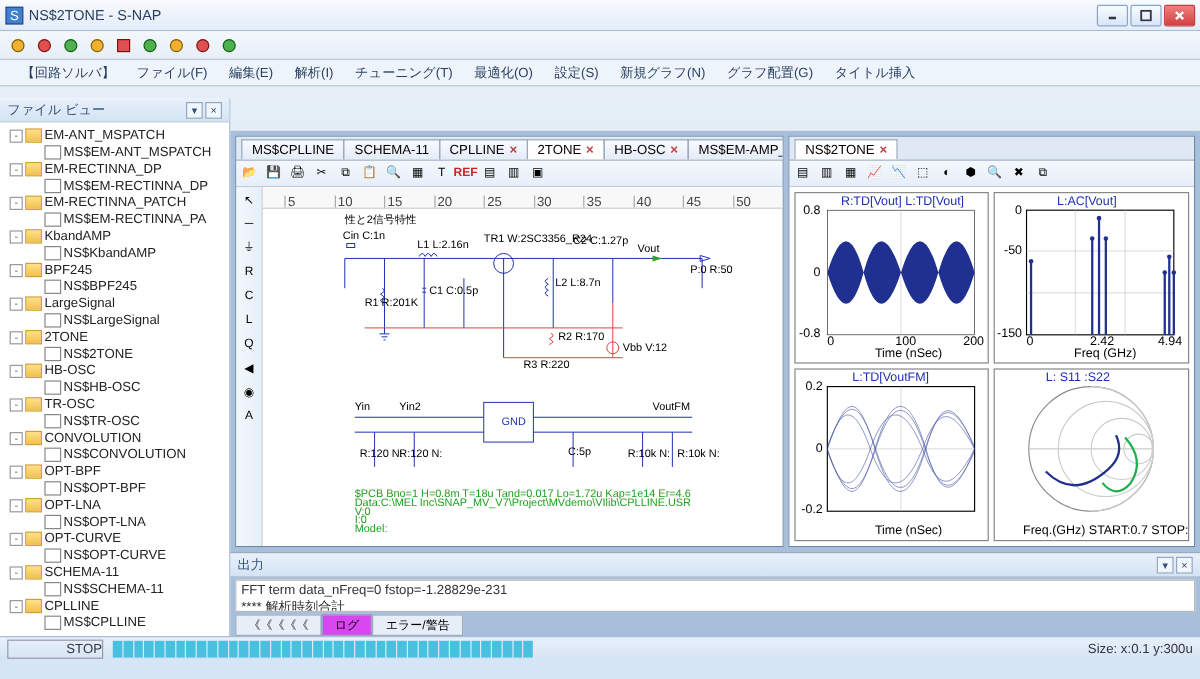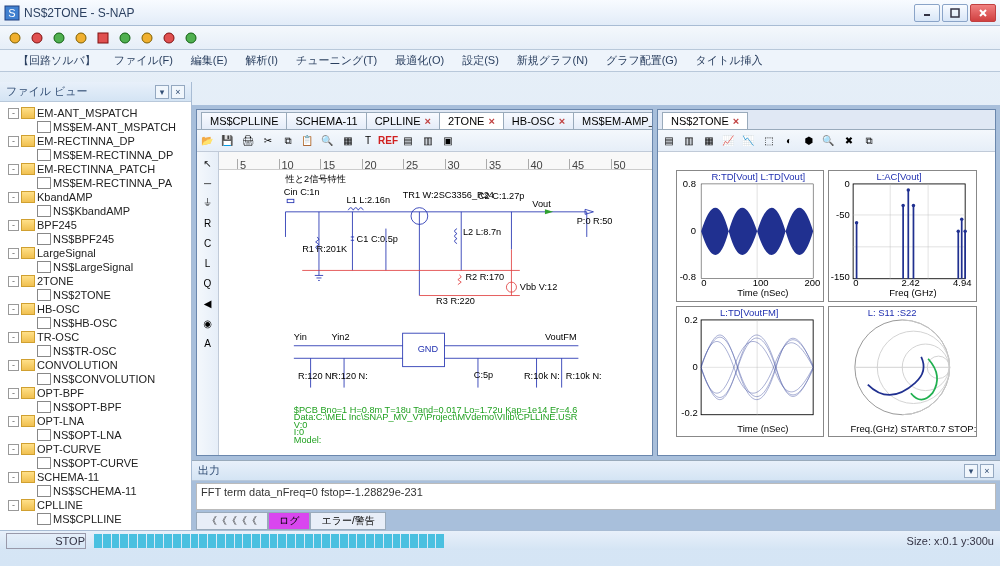--- a/index.html
+++ b/index.html
@@ -38,21 +38,21 @@
 .wtb{width:18px;height:18px;display:flex;align-items:center;justify-content:center;cursor:pointer;font-size:10px;}
 .canvas-wrap{flex:1;display:flex;min-height:0;}
 .vtoolbar{width:22px;background:linear-gradient(90deg,#f4f8fc,#e6eef8);border-right:1px solid #c0cad8;display:flex;flex-direction:column;align-items:center;padding:2px 0;gap:2px;}
 .canvas{flex:1;background:#fff;position:relative;overflow:hidden;}
 .ruler-h{height:18px;background:#f8f8f8;border-bottom:1px solid #ccc;font-size:8px;color:#444;display:flex;align-items:flex-end;padding-left:18px;}
 .ruler-h span{flex:1;border-left:1px solid #aaa;padding-left:2px;height:10px;}
 .schem-area{position:absolute;left:18px;top:18px;right:0;bottom:0;background-image:radial-gradient(circle,#ccc 0.5px,transparent 0.5px);background-size:8px 8px;}
 .side-tabs{width:18px;display:flex;flex-direction:column;background:#f0f4f8;border-right:1px solid #c0cad8;}
 .side-tab{writing-mode:horizontal-tb;font-size:9px;padding:4px 2px;cursor:pointer;color:#555;border-bottom:1px solid #d0dae8;text-align:center;}
 .side-tab.sel{color:#0066cc;font-weight:bold;}
-.graphs{flex:1;background:#fff;display:grid;grid-template-columns:1fr 1fr;grid-template-rows:1fr 1fr;gap:4px;padding:18px;}
+.graphs{flex:1;background:#fff;display:grid;grid-template-columns:1fr 1fr;grid-template-rows:1fr 1fr;gap:4px;padding:4px;}
 .graph{border:1px solid #888;position:relative;background:#fff;}
 .output{height:70px;border-top:1px solid #9ab;display:flex;flex-direction:column;}
 .output-body{flex:1;background:#fff;border:1px solid #bbb;margin:2px 4px;padding:2px 4px;font-size:9px;color:#333;overflow:hidden;}
 .bottom-tabs{height:18px;display:flex;align-items:center;padding:0 4px;gap:0;}
 .btab{padding:1px 10px;border:1px solid #9ab;background:#e8eef8;font-size:10px;cursor:pointer;}
 .btab.active{background:#d946ef;}
 .statusbar{height:20px;background:linear-gradient(#e8f0fa,#d4e4f4);border-top:1px solid #a8bcd4;display:flex;align-items:center;padding:0 6px;font-size:10px;color:#334;}
 .stopbtn{width:80px;text-align:right;padding:1px 0;border:1px solid #99a;font-size:11px;margin-right:8px;cursor:pointer;}
 .progress{flex:0 0 350px;height:14px;display:flex;gap:1px;margin-right:10px;}
 .progress span{flex:1;background:#4ac0e0;}
@@ -633,20 +633,21 @@
     <div class="output">
       <div class="panel-header">
         <span>出力</span>
         <div class="sm">
             <span>▾</span>
             <span>×</span>
           </div>
       </div>
       <div class="output-body" id="outbody">
           <div>FFT term data_nFreq=0 fstop=-1.28829e-231</div>
+          <div>**** 解析時刻合計</div>
         </div>
       <div class="bottom-tabs" id="btabs">
           <div class="btab">《《《《《</div>
           <div class="btab active">ログ</div>
           <div class="btab">エラー/警告</div>
         </div>
     </div>
   </div>
 </div>
 

